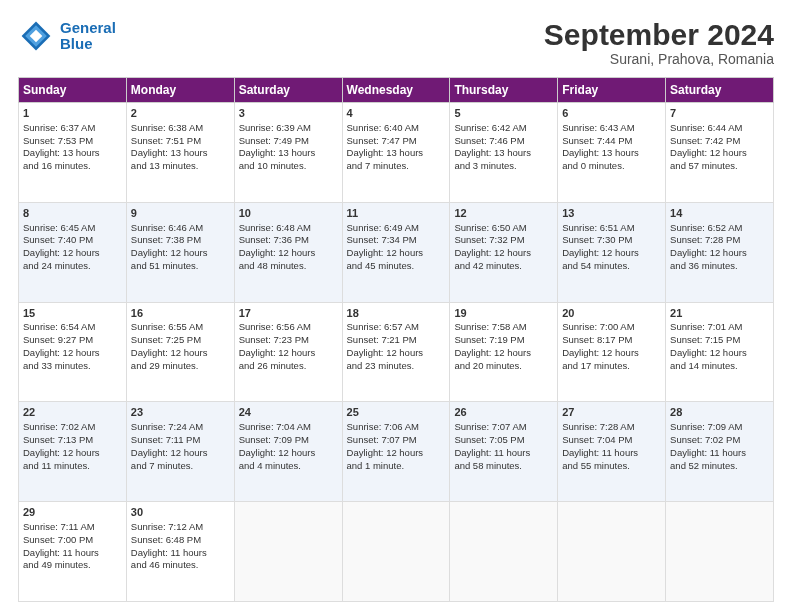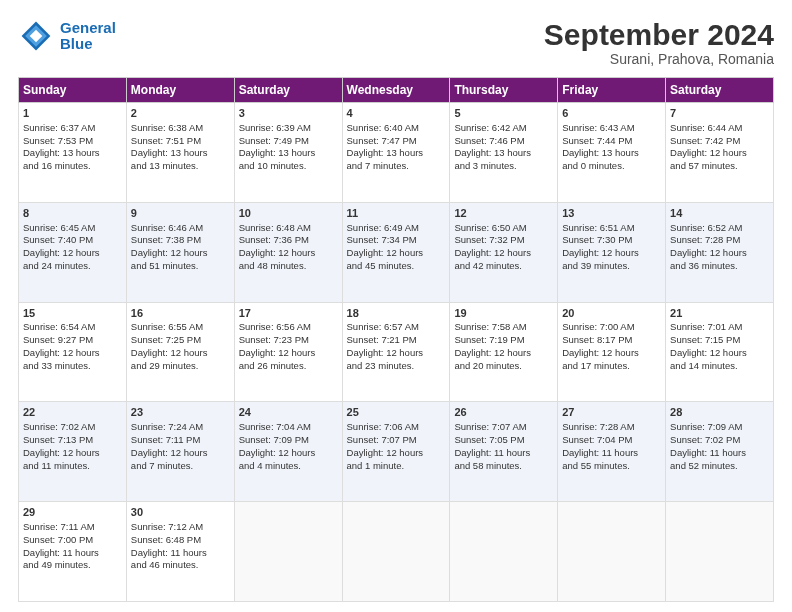--- a/index.html
+++ b/index.html
@@ -214,21 +214,21 @@
             <div>Sunrise: 6:50 AM</div>
             <div>Sunset: 7:32 PM</div>
             <div>Daylight: 12 hours</div>
             <div>and 42 minutes.</div>
           </td>
           <td>
             <span class="day-num">13</span>
             <div>Sunrise: 6:51 AM</div>
             <div>Sunset: 7:30 PM</div>
             <div>Daylight: 12 hours</div>
-            <div>and 39 minutes.</div>
+            <div>and 54 minutes.</div>
           </td>
           <td>
             <span class="day-num">14</span>
             <div>Sunrise: 6:52 AM</div>
             <div>Sunset: 7:28 PM</div>
             <div>Daylight: 12 hours</div>
             <div>and 36 minutes.</div>
           </td>
         </tr>
         <tr>

